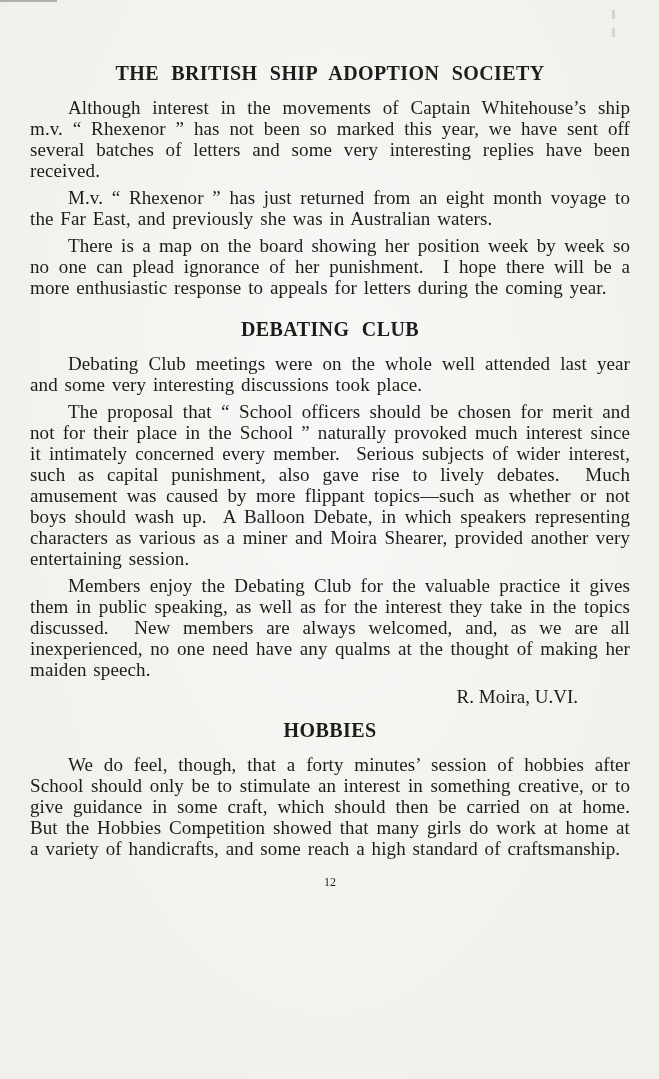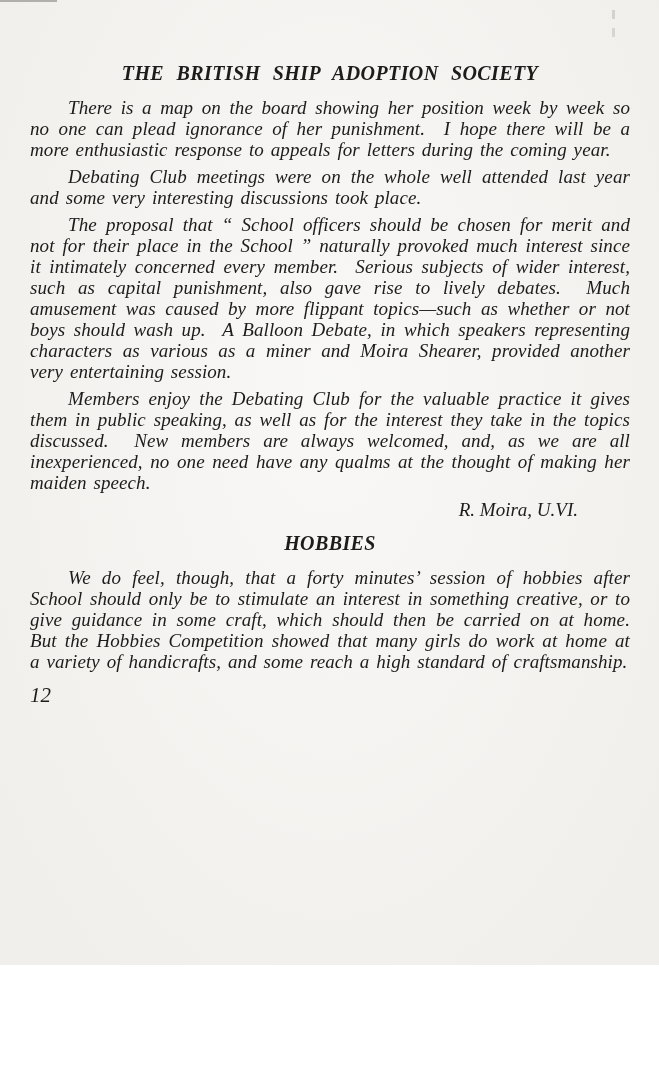--- a/index.html
+++ b/index.html
@@ -8,28 +8,27 @@
   }
   body {
     width: 659px;
     height: 1079px;
     overflow: hidden;
     font-family: "Liberation Serif", "DejaVu Serif", serif;
   }
   .page {
     position: relative;
     width: 659px;
-    height: 965px;
+    height: 1079px;
     box-sizing: border-box;
     padding: 62px 29px 9px 30px;
     background:
       radial-gradient(ellipse at 50% 40%, rgba(255,255,255,0.35), rgba(0,0,0,0.02) 85%),
       #f5f4f1;
     color: #1d1c1a;
-    font-style: italic;
   }
   .heading {
     margin: 0 0 13px 0;
     text-align: center;
     font-size: 20px;
     font-weight: bold;
     letter-spacing: 0.4px;
     word-spacing: 7px;
     line-height: 22px;
   }
@@ -55,22 +54,22 @@
     text-indent: 0;
   }
   .signature-line {
     margin: 1px 52px 6px 0;
     font-size: 19px;
     line-height: 21px;
     text-align: right;
   }
   .page-number {
     margin-top: 13px;
-    text-align: left;
-    font-size: 21px;
+    text-align: center;
+    font-size: 12px;
     line-height: 20px;
   }
   
   .artifact-topleft {
     position: absolute;
     top: 0; left: 0;
     width: 57px; height: 2px;
     background: rgba(60,58,55,0.35);
   }
   .artifact-right-1 {
@@ -90,24 +89,27 @@
 <body>
 
 <div class="page">
 
   <div class="artifact-topleft"></div>
   <div class="artifact-right-1"></div>
   <div class="artifact-right-2"></div>
 
   <h2 class="heading">THE BRITISH SHIP ADOPTION SOCIETY</h2>
 
+  <p class="para"><span>Although interest in the movements of Captain Whitehouse’s ship m.v. “ Rhexenor ” has not been so marked this year, we have sent off several batches of letters and some very interesting replies have been received.</span></p>
 
+  <p class="para"><span>M.v. “ Rhexenor ” has just returned from an eight month voyage to the Far East, and previously she was in Australian waters.</span></p>
 
   <p class="para"><span>There is a map on the board showing her position week by week so no one can plead ignorance of her punishment.  I hope there will be a more enthusiastic response to appeals for letters during the coming year.</span> </p>
 
+  <h2 class="heading spaced-top">DEBATING CLUB</h2>
 
   <p class="para"><span>Debating Club meetings were on the whole well attended last year and some very interesting discussions took place.</span></p>
 
   <p class="para"><span>The proposal that “ School officers should be chosen for merit and not for their place in the School ” naturally provoked much interest since it intimately concerned every member.  Serious subjects of wider interest, such as capital punishment, also gave rise to lively debates.  Much amusement was caused by more flippant topics—such as whether or not boys should wash up.  A Balloon Debate, in which speakers representing characters as various as a miner and Moira Shearer, provided another very entertaining session.</span></p>
 
   <p class="para"><span>Members enjoy the Debating Club for the valuable practice it gives them in public speaking, as well as for the interest they take in the topics discussed.  New members are always welcomed, and, as we are all inexperienced, no one need have any qualms at the thought of making her maiden speech.</span></p>
 
   <div class="signature-line">R. Moira, U.VI.</div>
 
   <h2 class="heading tight-top">HOBBIES</h2>

